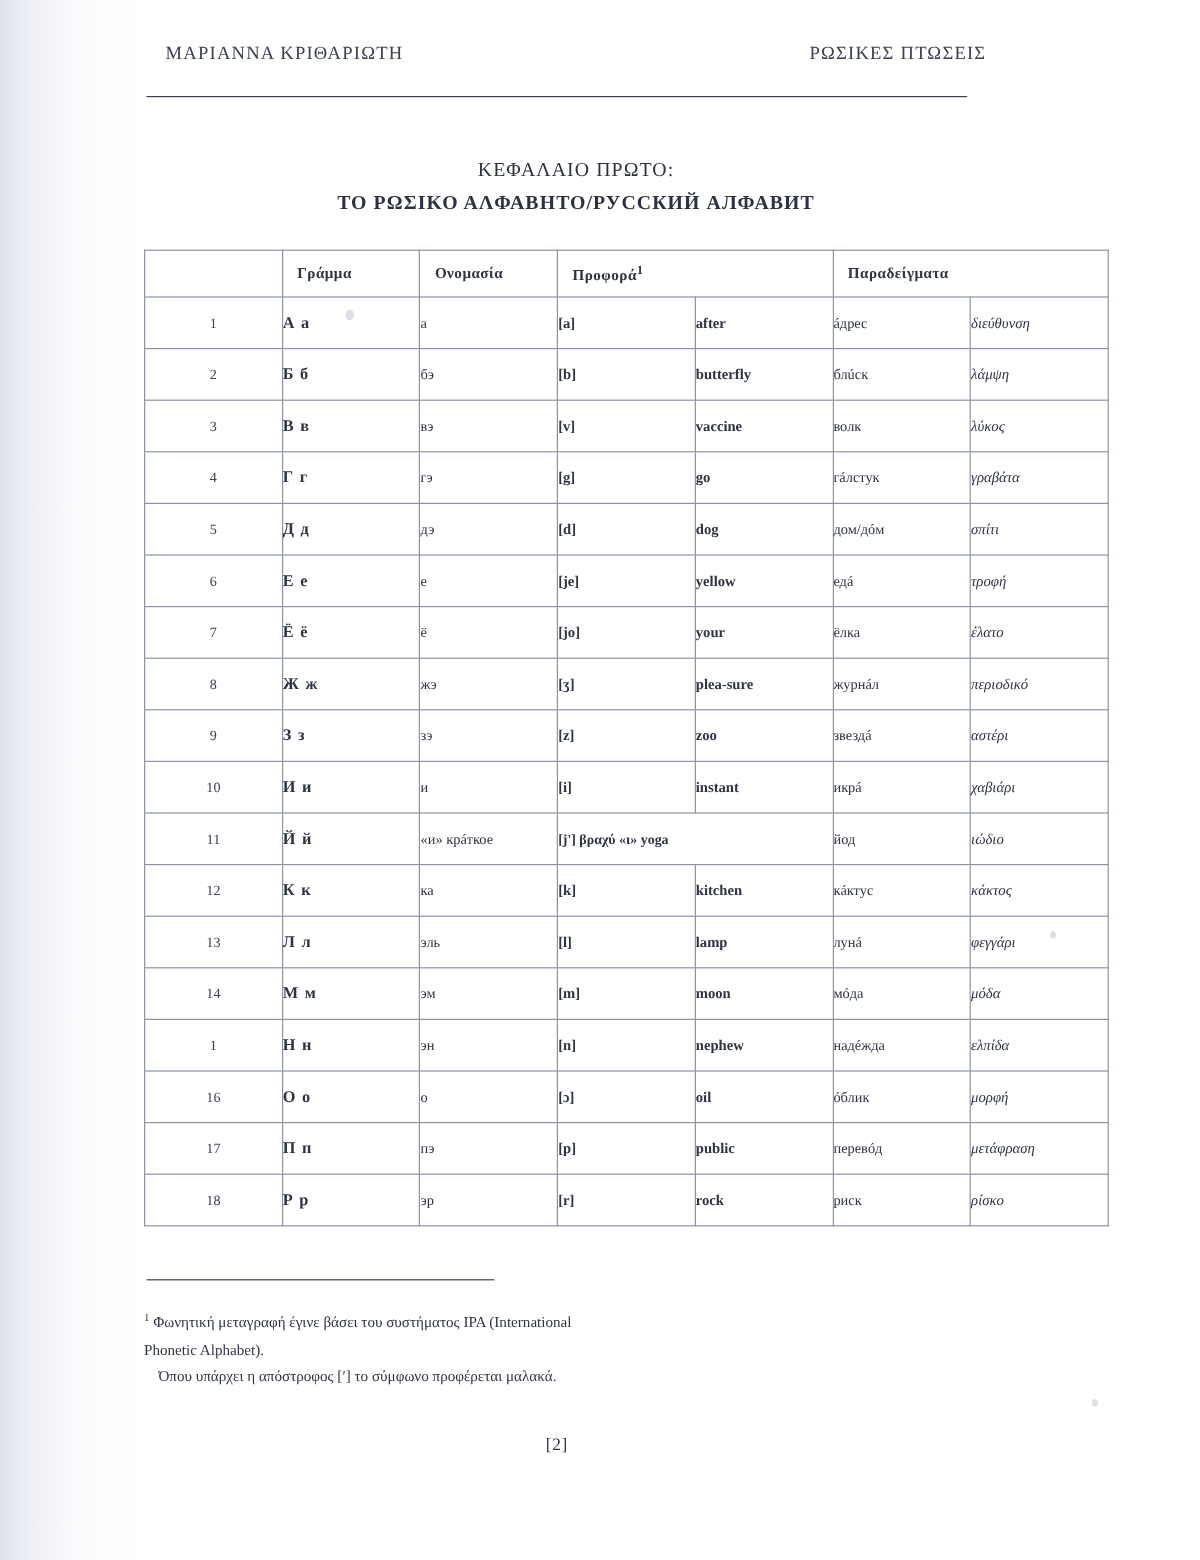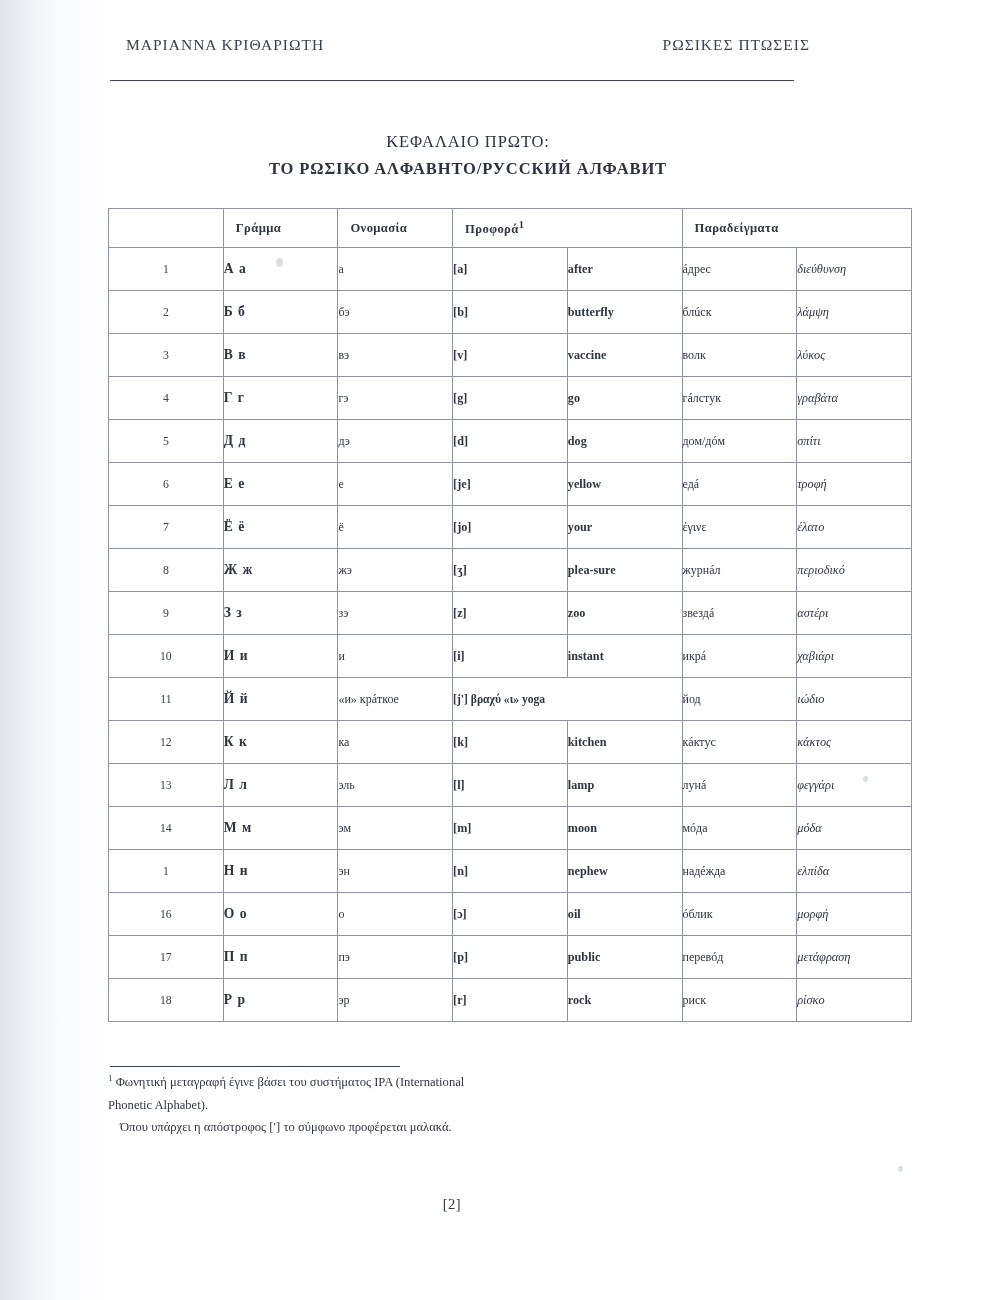--- a/index.html
+++ b/index.html
@@ -16,21 +16,21 @@
     overflow: hidden;
   }
   
   .page {
     position: absolute;
     inset: 0;
     background: linear-gradient(to right, #dfe3ec 0px, #eef0f5 26px, #fafbfd 60px, #ffffff 120px, #ffffff 100%);
   }
   .content {
     position: absolute;
-    left: 108px;
+    left: 120px;
     top: 36px;
     width: 720px;
     height: 1230px;
   }
   
   .running-head {
     display: flex;
     justify-content: space-between;
     align-items: baseline;
     font-size: 15.5px;
@@ -131,21 +131,21 @@
     font-weight: bold;
   }
   
   .footnote-rule {
     margin-top: 44px;
     border-top: 1.4px solid #3d4352;
     width: 290px;
     margin-left: 2px;
   }
   .footnote {
-    margin-top: 4px;
+    margin-top: 24px;
     width: 660px;
     font-size: 12.6px;
     line-height: 1.75;
     color: #2f3542;
   }
   .footnote sup { font-size: 9px; vertical-align: super; }
   .footnote .l2 { display: block; }
   .footnote .l3 { display: block; margin-left: 12px; }
   .page-number {
     position: absolute;
@@ -248,21 +248,21 @@
           <td class="c-eng">yellow</td>
           <td class="c-ru">едá</td>
           <td class="c-gr">τροφή</td>
         </tr>
         <tr>
           <td class="c-num">7</td>
           <td class="c-letter">Ё ё</td>
           <td class="c-name">ё</td>
           <td class="c-ipa">[jo]</td>
           <td class="c-eng">your</td>
-          <td class="c-ru">έγινε</td>
+          <td class="c-ru">ёлка</td>
           <td class="c-gr">έλατο</td>
         </tr>
         <tr>
           <td class="c-num">8</td>
           <td class="c-letter">Ж ж</td>
           <td class="c-name">жэ</td>
           <td class="c-ipa two-line">[ʒ]</td>
           <td class="c-eng two-line">plea-sure</td>
           <td class="c-ru">журнáл</td>
           <td class="c-gr">περιοδικό</td>

